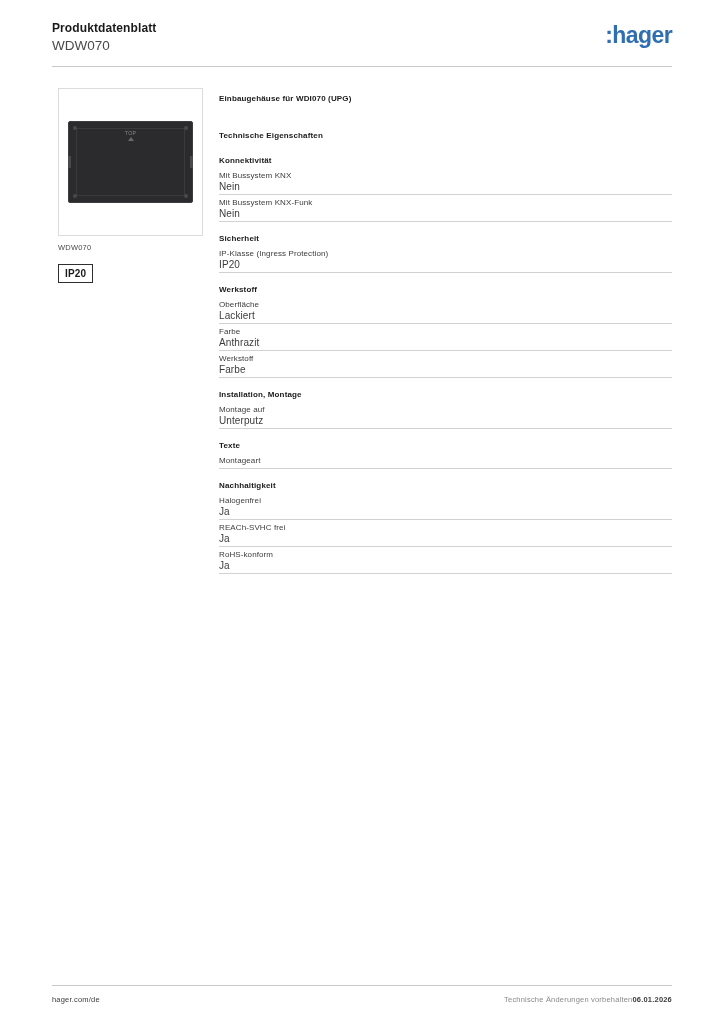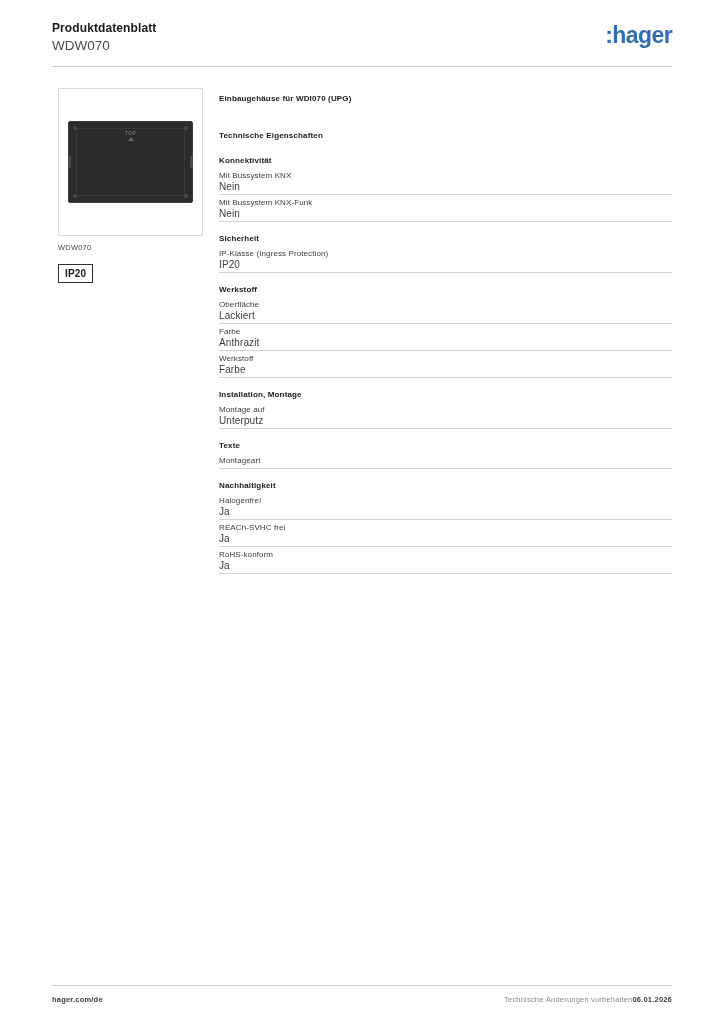--- a/index.html
+++ b/index.html
@@ -240,21 +240,21 @@
     justify-content: space-between;
     font-size: 7.5px;
     color: #3c3c3c;
     letter-spacing: 0.2px;
   }
   .footer .center {
     color: #8a8a8a;
     flex: 1 1 auto;
     text-align: right;
   }
-  .footer .left { font-weight: bold; }
+  .footer .left { font-weight: normal; }
   .footer .right { font-weight: bold; }
 </style>
 </head>
 <body>
 
 <div class="page">
 
   <div class="header">
     <div class="title-block">
       <div class="doc-title">Produktdatenblatt</div>

